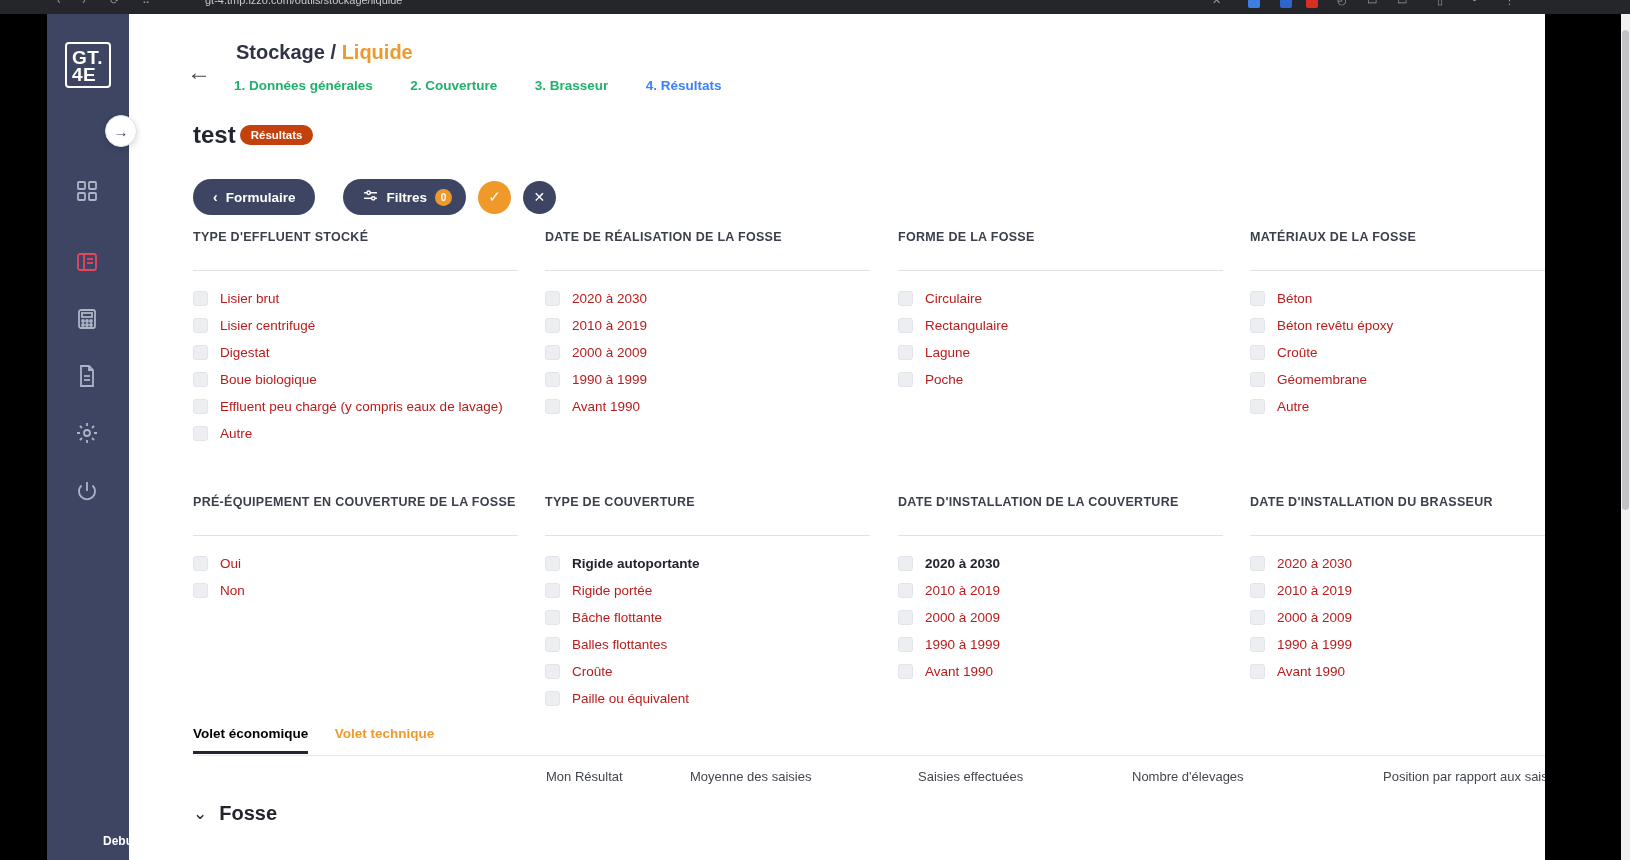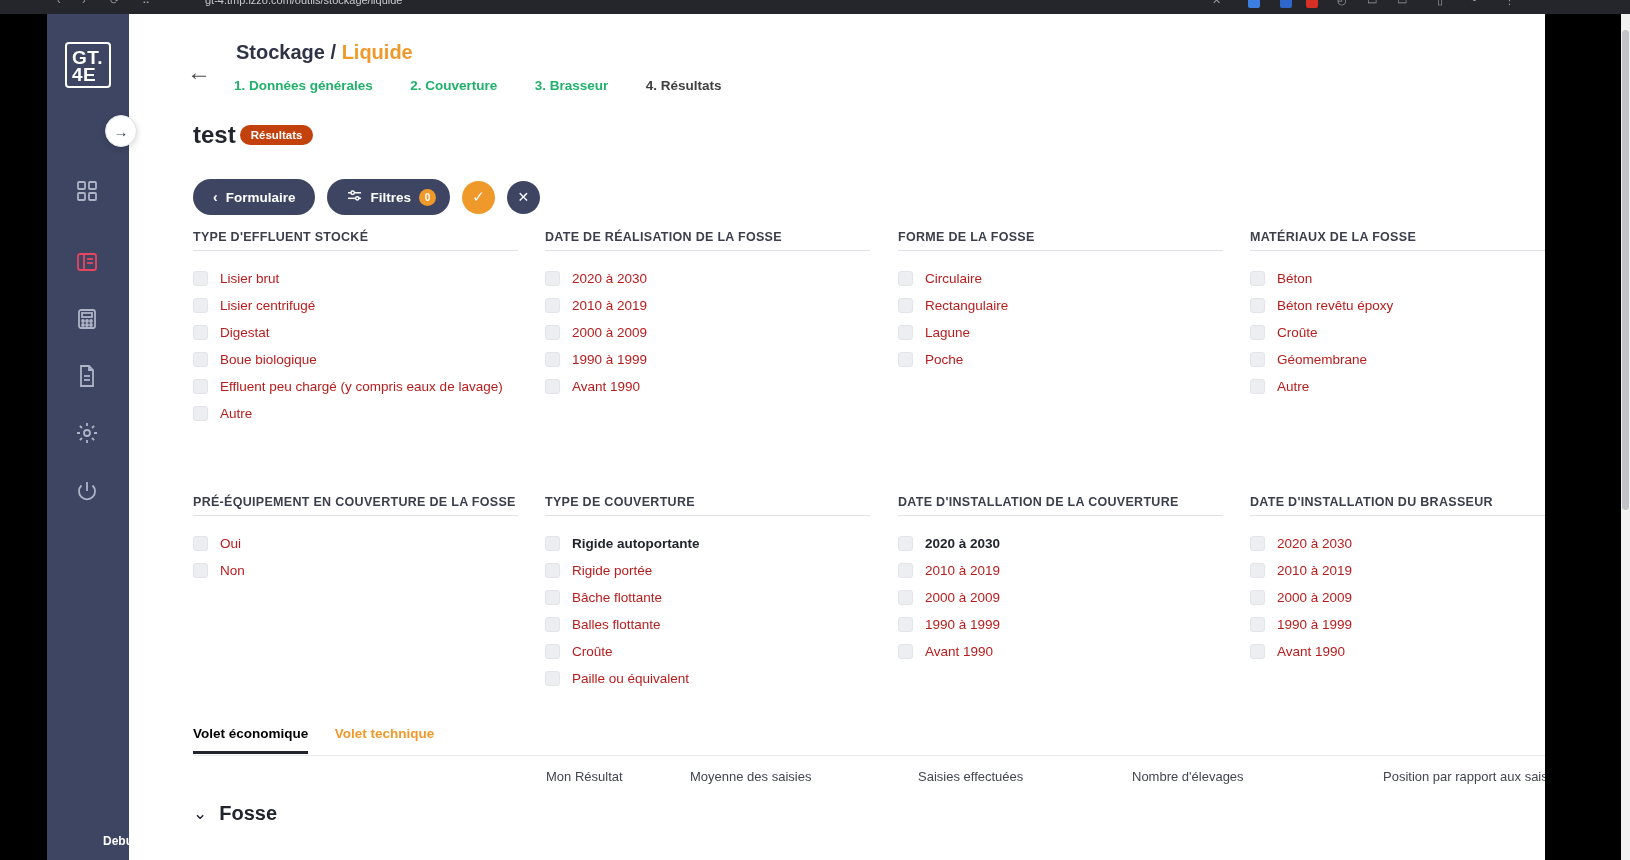--- a/index.html
+++ b/index.html
@@ -73,21 +73,21 @@
     font-size:20px; font-weight:bold; color:#2f3346;
   }
   .crumbs .sep { color:#2f3346; font-weight:bold; }
   .crumbs .cur { color:#f0992b; }
   .tabs { position:absolute; left:105px; top:62px; height:26px; }
   .tab {
     display:inline-block; margin-right:33px;
     font-size:13.5px; font-weight:bold; color:#20b16b;
     padding-bottom:9px;
   }
-  .tab.active { color:#404040; border-bottom:3px solid #22252e; }
+  .tab.active { color:#3b82f6; border-bottom:3px solid #22252e; }
   .header-rule {
     position:absolute; left:82px; top:88px; width:1453px; height:1px; background:#e3e5ea;
   }
 
   
   .fab {
     position:absolute; left:58px; top:101px;
     width:32px; height:32px; border-radius:50%;
     background:#ffffff; border:1px solid #e0e2e8;
     box-shadow:0 2px 6px rgba(0,0,0,0.16);
@@ -106,41 +106,41 @@
     padding:4px 11px;
   }
 
   .btn-row { position:absolute; left:64px; top:77px; display:flex; align-items:center; }
   .btn-dark {
     display:flex; align-items:center; gap:8px;
     background:#3d4562; color:#ffffff; border-radius:22px;
     height:36px; padding:0 20px; font-size:13.5px; font-weight:bold;
   }
   .btn-dark .chev { font-size:14px; }
-  .btn-filters { margin-left:12px; padding-right:14px; }
+  .btn-filters { margin-left:28px; padding-right:14px; }
   .filter-count {
     background:#f0992b; color:#ffffff; border-radius:50%;
     width:17px; height:17px; font-size:10px; font-weight:bold;
     display:flex; align-items:center; justify-content:center;
   }
   .btn-circle {
     width:33px; height:33px; border-radius:50%;
     display:flex; align-items:center; justify-content:center;
     color:#ffffff; font-size:15px; margin-left:12px;
   }
   .btn-ok { background:#f0992b; }
   .btn-cancel { background:#3d4562; font-size:14px; }
 
   
   .grid { position:absolute; left:64px; top:128px; width:1390px; }
   .col { position:absolute; width:330px; }
   .col-title {
     font-size:12.5px; font-weight:bold; color:#3b3f4c;
     letter-spacing:0.3px; text-transform:uppercase;
-    padding-bottom:6px; border-bottom:1px solid #dfe1e6;
+    padding-bottom:26px; border-bottom:1px solid #dfe1e6;
     width:325px;
   }
   .opts { margin-top:14px; }
   .opt { display:flex; align-items:center; height:27px; }
   .cbx {
     width:15px; height:15px; border-radius:3px;
     background:#eceef2; border:1px solid #e2e4ea;
     margin-right:12px; flex:none;
   }
   .opt-label { font-size:13.5px; color:#b91c1c; white-space:nowrap; }
@@ -430,21 +430,21 @@
             <div class="opt">
                 <span class="cbx"></span>
                 <span class="opt-label">Rigide portée</span>
               </div>
             <div class="opt">
                 <span class="cbx"></span>
                 <span class="opt-label">Bâche flottante</span>
               </div>
             <div class="opt">
                 <span class="cbx"></span>
-                <span class="opt-label">Balles flottante</span>
+                <span class="opt-label">Balles flottantes</span>
               </div>
             <div class="opt">
                 <span class="cbx"></span>
                 <span class="opt-label">Croûte</span>
               </div>
             <div class="opt">
                 <span class="cbx"></span>
                 <span class="opt-label">Paille ou équivalent</span>
               </div>
           </div>

